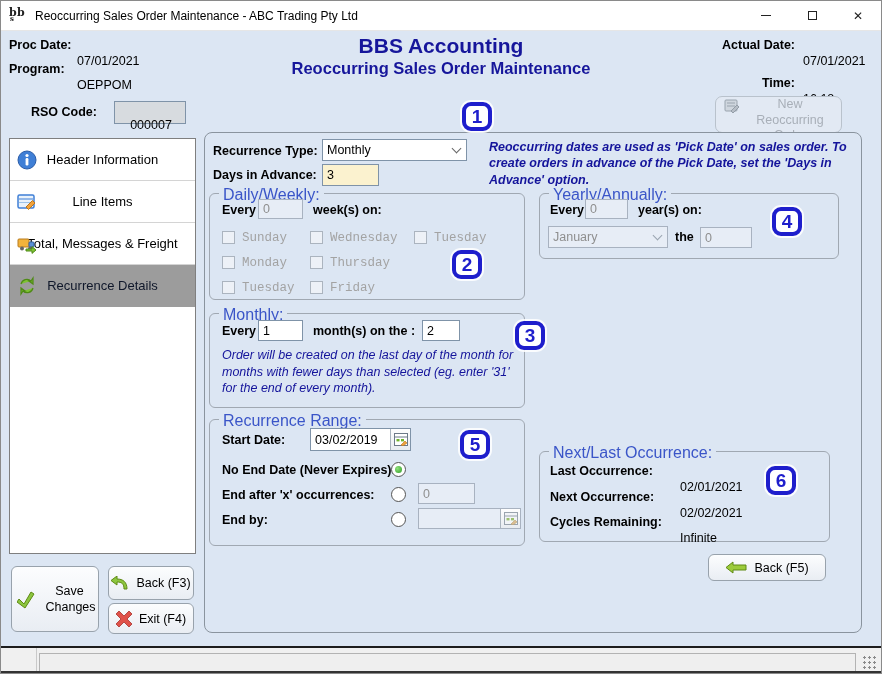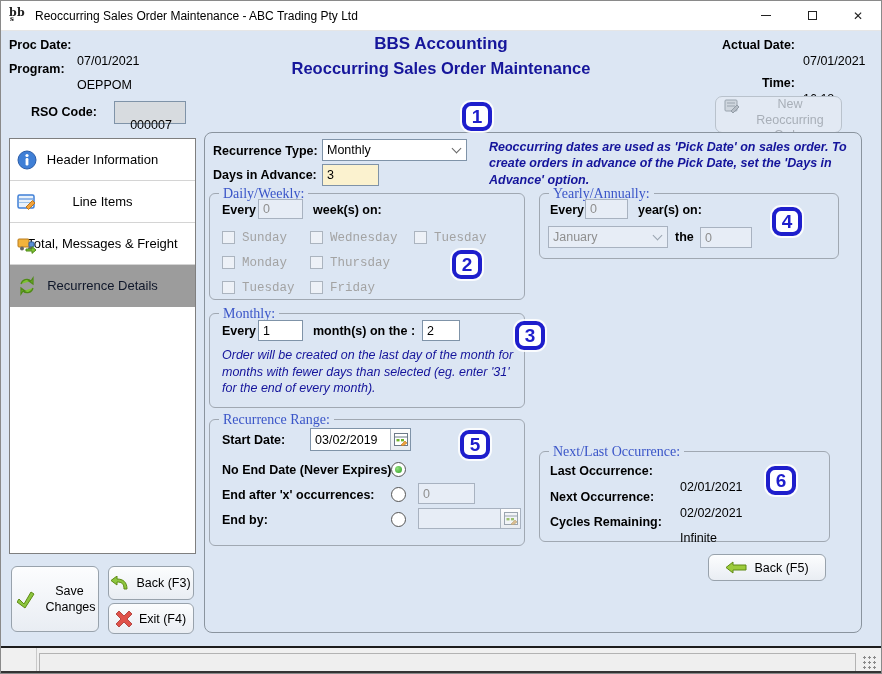--- a/index.html
+++ b/index.html
@@ -15,21 +15,21 @@
   .title-text { font-size:12px; color:#000; }
   .win-controls { margin-left:auto; display:flex; height:30px; }
   .win-btn { width:46px; height:30px; display:flex; align-items:center; justify-content:center; color:#222; }
   .glyph-min { width:10px; border-bottom:1px solid #222; height:1px; }
   .glyph-max { width:9px; height:9px; border:1px solid #222; }
   .glyph-close { font-size:12px; line-height:1; }
 
   
   .lbl { font-weight:bold; font-size:12.5px; color:#000; }
   .val { font-size:12.5px; color:#000;margin-top:16px; }
-  .center-title1 { position:absolute; top:33px; left:0; right:0; text-align:center; font-size:17px; font-weight:bold; color:#16169b; }
+  .center-title1 { position:absolute; top:33px; left:0; right:0; text-align:center; font-size:21px; font-weight:bold; color:#16169b; }
   .center-title2 { position:absolute; top:58px; left:0; right:0; text-align:center; font-size:16.5px; font-weight:bold; color:#16169b; }
   .right-info { position:absolute; top:37px; right:6px; display:grid; grid-template-columns:auto 72px; column-gap:8px; row-gap:8px; }
   .right-info .lbl { text-align:right; }
 
   
   .rso-field { position:absolute; left:113px; top:100px; width:72px; height:23px; background:#d7dbdf; border:1px solid #7f93a8; display:flex; align-items:center; padding:0 2px 0 4px;flex-direction:column; }
   .rso-field .val { flex:1; }
 
   
   .new-order-btn { position:absolute; left:714px; top:95px; width:127px; height:37px; border:1px solid #b9c2cc; border-radius:7px; background:#e2e9f3; color:#a8afb8; font-size:12.5px; display:flex; align-items:flex-start; justify-content:center; gap:5px; text-align:center; line-height:1.25; }
@@ -37,21 +37,21 @@
   
   .sidebar { position:absolute; left:8px; top:137px; width:187px; height:416px; background:#fff; border:1px solid #7f7f7f; }
   .side-item { position:relative; height:42px; border-bottom:1px solid #d4d4d4; display:flex; align-items:center; justify-content:center; font-size:13px; color:#000; background:#fff; cursor:default; }
   .side-item .sicon { position:absolute; left:7px; top:11px; width:20px; height:20px; }
   .side-item.selected { background:#9c9c9c; color:#0f172a; border-bottom-color:#9c9c9c; }
 
   
   .main-panel { position:absolute; left:203px; top:131px; width:658px; height:501px; border:1px solid #8a949e; border-radius:8px; background:#dce6f3; }
 
   .fieldset { position:absolute; border:1px solid #a0a8b2; border-radius:6px; }
-  .legend { position:absolute; top:-8px; left:9px; background:#dce6f3; padding:0 4px; font-size:14px; color:#3a55c8;font-family:Liberation Serif, serif; }
+  .legend { position:absolute; top:-8px; left:9px; background:#dce6f3; padding:0 4px; font-size:16px; color:#3a55c8; }
 
   input.field, .field-box { border:1px solid #7f93a8; font:12.5px "Liberation Sans", sans-serif; padding:1px 4px; background:#fff; color:#000; }
   input.dis, .field-box.dis { background:#e7edf6; border-color:#a8b2c0; color:#8f8f8f; }
   input.beige { background:#fbf2cf; }
 
   .combo { border:1px solid #7f93a8; background:#fff; font-size:12.5px; display:flex; align-items:center; padding:0 4px; }
   .combo .cval { flex:1; }
   .combo.dis { background:#e7edf6; border-color:#a8b2c0; color:#8f8f8f; }
   .chev { width:7px; height:7px; border-right:1.4px solid #666; border-bottom:1.4px solid #666; transform:rotate(45deg); margin:-3px 2px 0 0; }
   .combo.dis .chev { border-color:#9aa4b0; }

